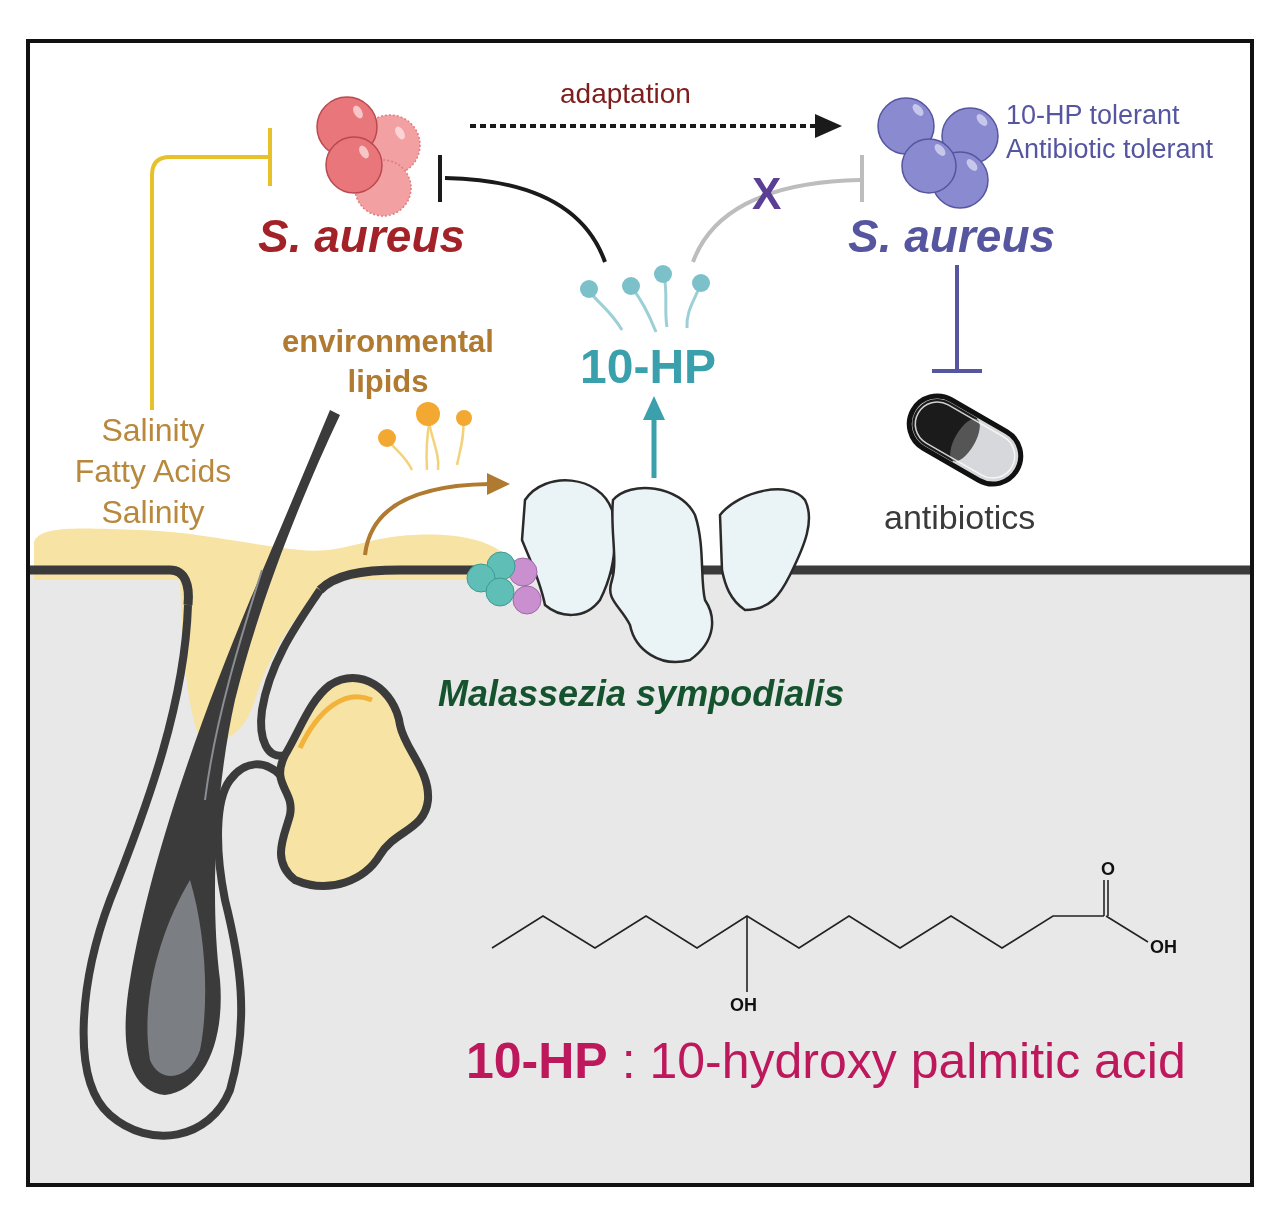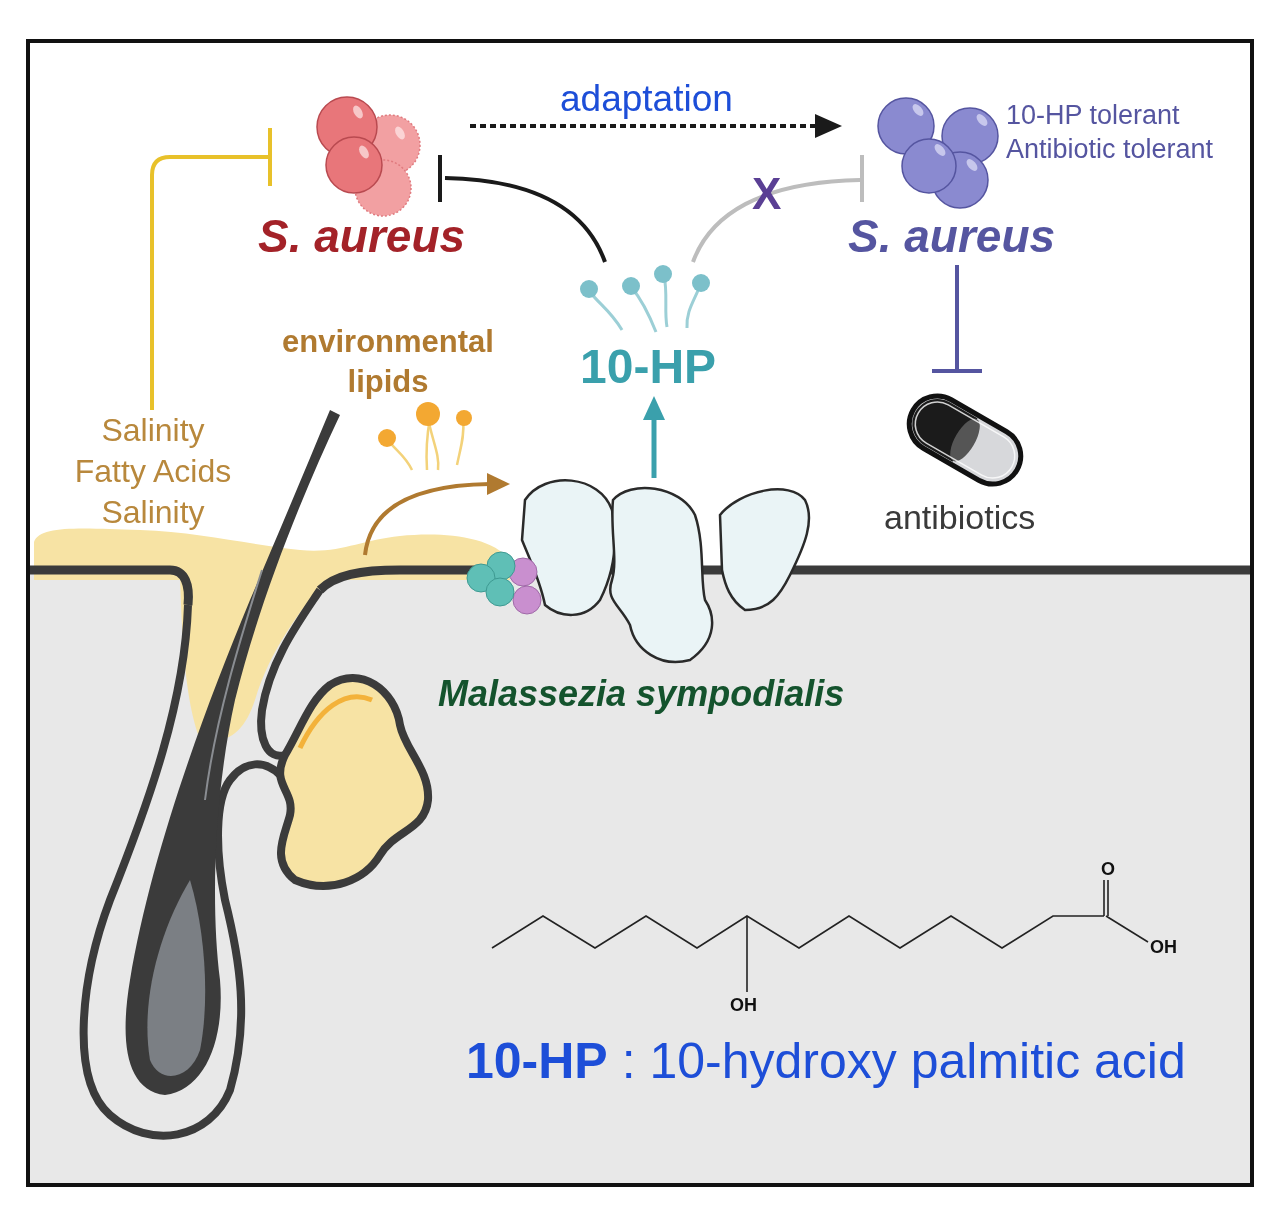--- a/index.html
+++ b/index.html
@@ -3,27 +3,27 @@
 <meta charset="utf-8">
 <style>
   html, body { margin: 0; padding: 0; background: #ffffff; }
   body { width: 1280px; height: 1224px; position: relative; overflow: hidden;
          font-family: "Liberation Sans", sans-serif; }
   #stage { position: absolute; left: 0; top: 0; width: 1280px; height: 1224px; }
   .lbl { position: absolute; white-space: nowrap; line-height: 1; }
   .sa-red { color: #a32228; font-weight: bold; font-style: italic; font-size: 46px; }
   .sa-blue { color: #5555a0; font-weight: bold; font-style: italic; font-size: 46px; }
   .traits { color: #5555a0; font-size: 27px; line-height: 34px; }
-  .adapt { color: #1d4ed8; font-size: 37px; }
+  .adapt { color: #7f1d1d; font-size: 28px; }
   .tenhp { color: #3aa0ac; font-weight: bold; font-size: 48px; }
   .env { color: #b07a30; font-weight: bold; font-size: 31px; text-align: center; line-height: 40px; }
   .factors { color: #b8883c; font-size: 32px; text-align: center; line-height: 41px; }
   .malassezia { color: #14532d; font-weight: bold; font-style: italic; font-size: 36px; }
   .antibiotics { color: #3a3a3a; font-weight: normal; font-size: 34px; }
-  .formula { color: #1d4ed8; font-size: 50px; }
+  .formula { color: #be185d; font-size: 50px; }
   .formula b { font-weight: bold; }
   .chem { color: #111; font-size: 18px; font-weight: bold; }
   .xmark { color: #5a3f94; font-weight: bold; font-size: 44px; }
 </style>
 </head>
 <body>
 
 <div id="stage">
 <svg width="1280" height="1224" viewBox="0 0 1280 1224" xmlns="http://www.w3.org/2000/svg">
 

